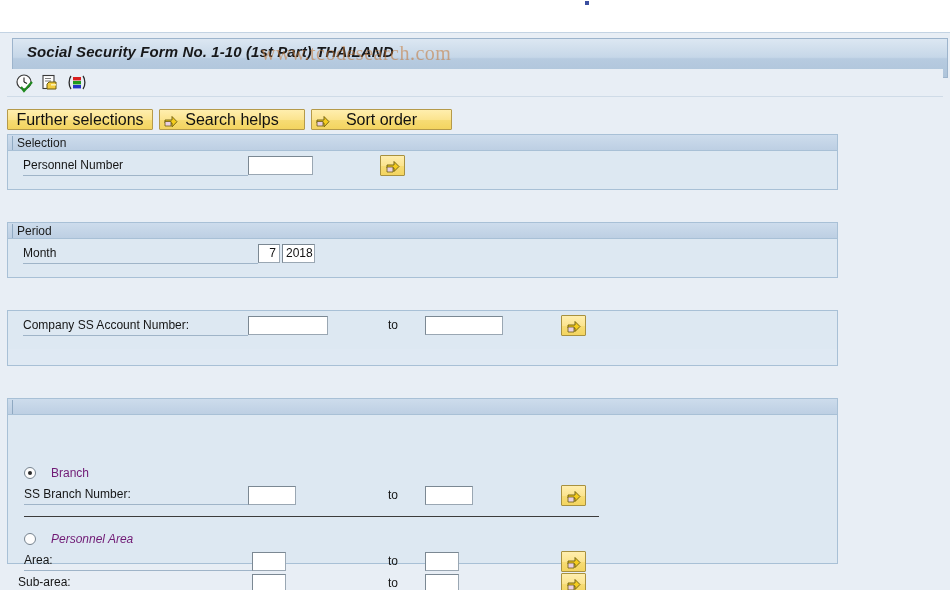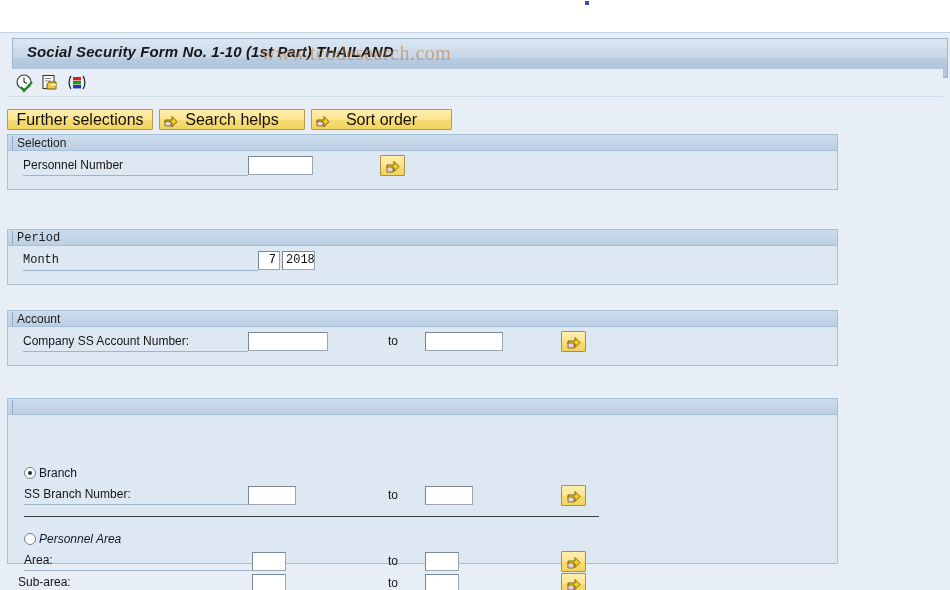--- a/index.html
+++ b/index.html
@@ -210,22 +210,22 @@
   .radio.on::after {
     content: "";
     position: absolute;
     left: 3px; top: 3px;
     width: 4px; height: 4px;
     border-radius: 50%;
     background: #2a2a2a;
   }
   .radio-label {
     font-size: 12px;
-    color: #0f172a;
-    margin-left: 3px;
+    color: #701a75;
+    margin-left: 15px;
     white-space: nowrap;
   }
 
   .hsep {
     position: absolute;
     height: 1px;
     background: #3c3c3c;
   }
 </style>
 </head>
@@ -308,38 +308,34 @@
         <div class="ifield" style="left:240px; top:5px; width:65px;"></div>
         <div class="arrowbtn" style="left:372px; top:4px;">
           <svg width="18" height="16" viewBox="0 0 16 16">
             <path d="M2 7 h7 v-3.5 l5 5 l-5 5 V10 H2 z" fill="#f5cc1e" stroke="#6a5a10" stroke-width="0.9"></path>
             <path d="M2 9 h6 v5 H2 z" fill="#e9cfe2" stroke="#6a5a10" stroke-width="0.8"></path>
           </svg>
         </div>
       </div>
     </div>
 
-    <div class="panel" style="top:196px; height:56px;font-family:Liberation Mono, monospace;">
+    <div class="panel" style="top:189px; height:56px;">
       <div class="panel-header">
         <div class="ph-accent"></div>
         <div class="ph-label">Period</div>
       </div>
       <div class="panel-body" style="height:38px;">
         <div class="flabel" style="left:15px; top:7px;">Month</div>
         <div class="dotline" style="left:15px; top:24px; width:235px;"></div>
         <div class="ifield ralign" style="left:250px; top:5px; width:22px;">7</div>
         <div class="ifield" style="left:274px; top:5px; width:33px;">2018</div>
       </div>
     </div>
 
     <div class="panel" style="top:277px; height:56px;">
-      <div class="panel-header">
-        <div class="ph-accent"></div>
-        <div class="ph-label">Account</div>
-      </div>
       <div class="panel-body" style="height:38px;">
         <div class="flabel" style="left:15px; top:7px;">Company SS Account Number:</div>
         <div class="dotline" style="left:15px; top:24px; width:225px;"></div>
         <div class="ifield" style="left:240px; top:5px; width:80px;"></div>
         <div class="to-lab" style="left:380px; top:7px;">to</div>
         <div class="ifield" style="left:417px; top:5px; width:78px;"></div>
         <div class="arrowbtn" style="left:553px; top:4px;">
           <svg width="18" height="16" viewBox="0 0 16 16">
             <path d="M2 7 h7 v-3.5 l5 5 l-5 5 V10 H2 z" fill="#f5cc1e" stroke="#6a5a10" stroke-width="0.9"></path>
             <path d="M2 9 h6 v5 H2 z" fill="#e9cfe2" stroke="#6a5a10" stroke-width="0.8"></path>

